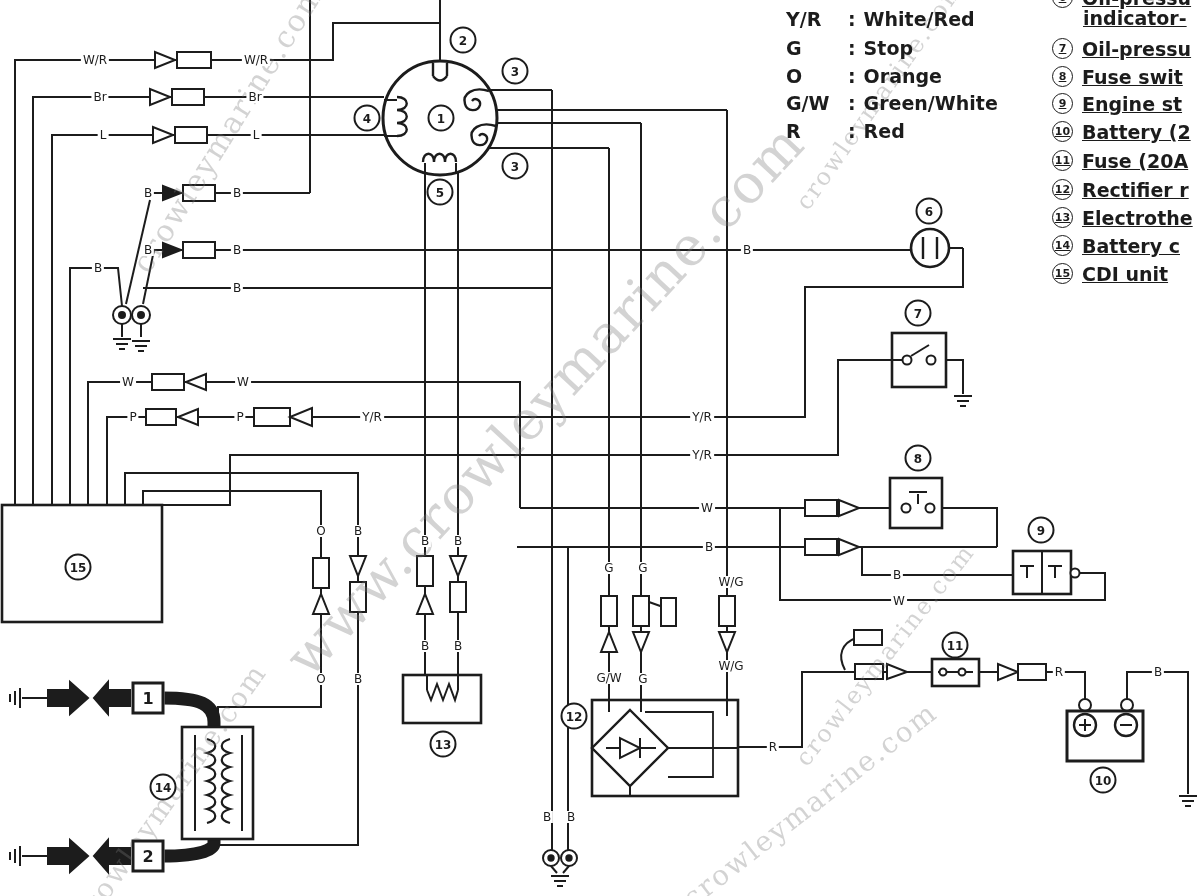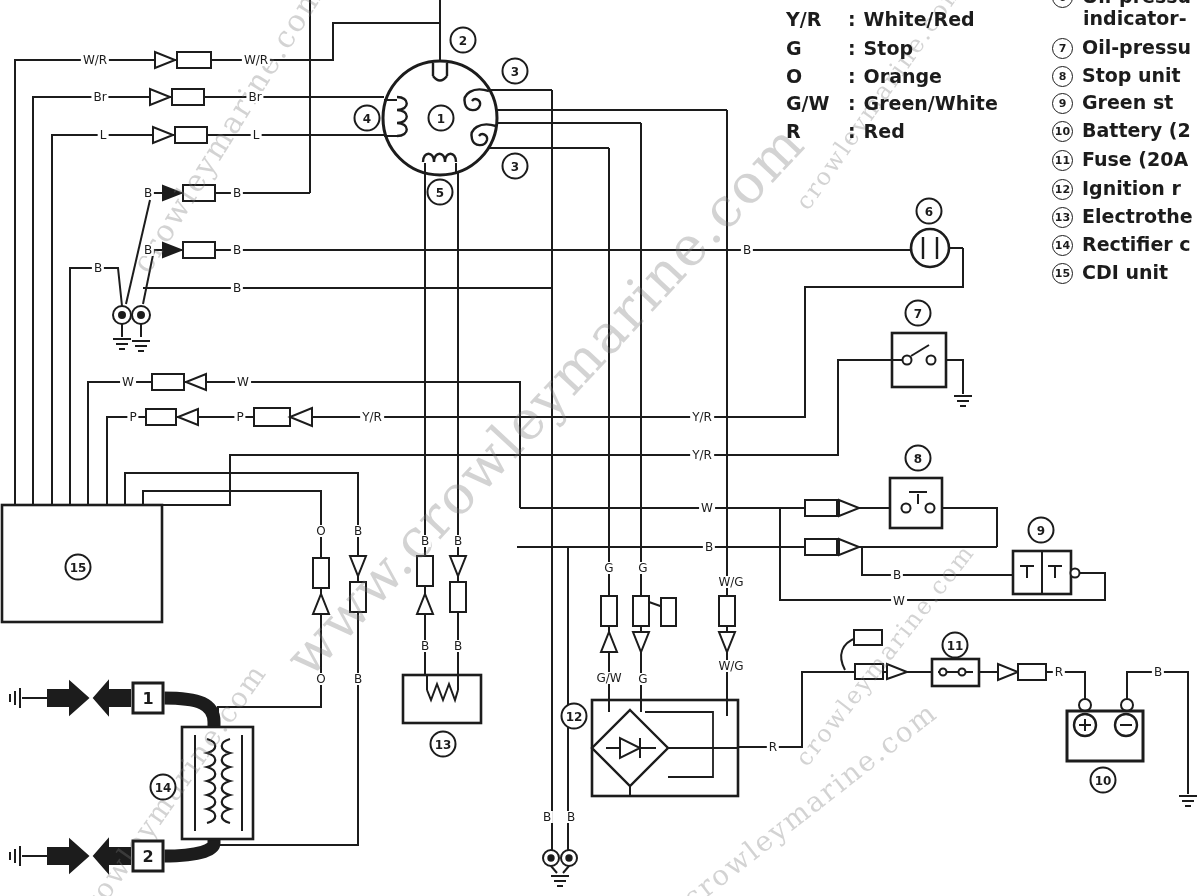--- a/index.html
+++ b/index.html
@@ -11,22 +11,22 @@
   .wire-label{position:absolute;transform:translate(-50%,-50%);font-weight:normal;font-size:12px;
               line-height:1;background:var(--bg);padding:0 2px;white-space:nowrap;}
   .circle-marker{position:absolute;transform:translate(-50%,-50%);width:23px;height:23px;
               border:2px solid var(--ink);border-radius:50%;display:flex;align-items:center;
               justify-content:center;font-size:12px;font-weight:bold;background:var(--bg);line-height:1;}
   .plug-marker{position:absolute;transform:translate(-50%,-50%);width:27px;height:27px;
               border:3px solid var(--ink);display:flex;align-items:center;justify-content:center;
               font-size:16px;font-weight:bold;background:var(--bg);line-height:1;}
   .legend-row{position:absolute;display:flex;font-size:19px;font-weight:bold;white-space:nowrap;line-height:1;}
   .legend-code{display:inline-block;width:62px;}
-  .parts-row{position:absolute;display:flex;align-items:flex-start;gap:9px;font-size:19px;
-              font-weight:bold;white-space:nowrap;line-height:1;}
+  .parts-row{position:absolute;display:flex;align-items:flex-end;gap:9px;font-size:19px;
+              font-weight:bold;white-space:nowrap;line-height:1;text-decoration:underline;}
   .parts-num{flex:0 0 auto;width:19px;height:19px;border:1.8px solid var(--ink);border-radius:50%;
               display:flex;align-items:center;justify-content:center;font-size:11px;font-weight:bold;}
   .wm{position:absolute;transform:translate(-50%,-50%) rotate(var(--r));color:var(--wm);
               font-family:"DejaVu Serif",serif;white-space:nowrap;letter-spacing:2px;}
 </style>
 </head>
 <body>
 
 <div class="canvas">
 
@@ -338,44 +338,44 @@
       </div>
       <div class="parts-row" style="left: 1083px; top: 9px;">
         <span>indicator-</span>
       </div>
       <div class="parts-row" style="left: 1052px; top: 38px;">
         <span class="parts-num">7</span>
         <span>Oil-pressu</span>
       </div>
       <div class="parts-row" style="left: 1052px; top: 66px;">
         <span class="parts-num">8</span>
-        <span>Stop unit</span>
+        <span>Fuse swit</span>
       </div>
       <div class="parts-row" style="left: 1052px; top: 93px;">
         <span class="parts-num">9</span>
-        <span>Green st</span>
+        <span>Engine st</span>
       </div>
       <div class="parts-row" style="left: 1052px; top: 121px;">
         <span class="parts-num">10</span>
         <span>Battery (2</span>
       </div>
       <div class="parts-row" style="left: 1052px; top: 150px;">
         <span class="parts-num">11</span>
         <span>Fuse (20A</span>
       </div>
       <div class="parts-row" style="left: 1052px; top: 179px;">
         <span class="parts-num">12</span>
-        <span>Ignition r</span>
+        <span>Rectifier r</span>
       </div>
       <div class="parts-row" style="left: 1052px; top: 207px;">
         <span class="parts-num">13</span>
         <span>Electrothe</span>
       </div>
       <div class="parts-row" style="left: 1052px; top: 235px;">
         <span class="parts-num">14</span>
-        <span>Rectifier c</span>
+        <span>Battery c</span>
       </div>
       <div class="parts-row" style="left: 1052px; top: 263px;">
         <span class="parts-num">15</span>
         <span>CDI unit</span>
       </div>
     </div>
 </div>
 
 </body></html>

